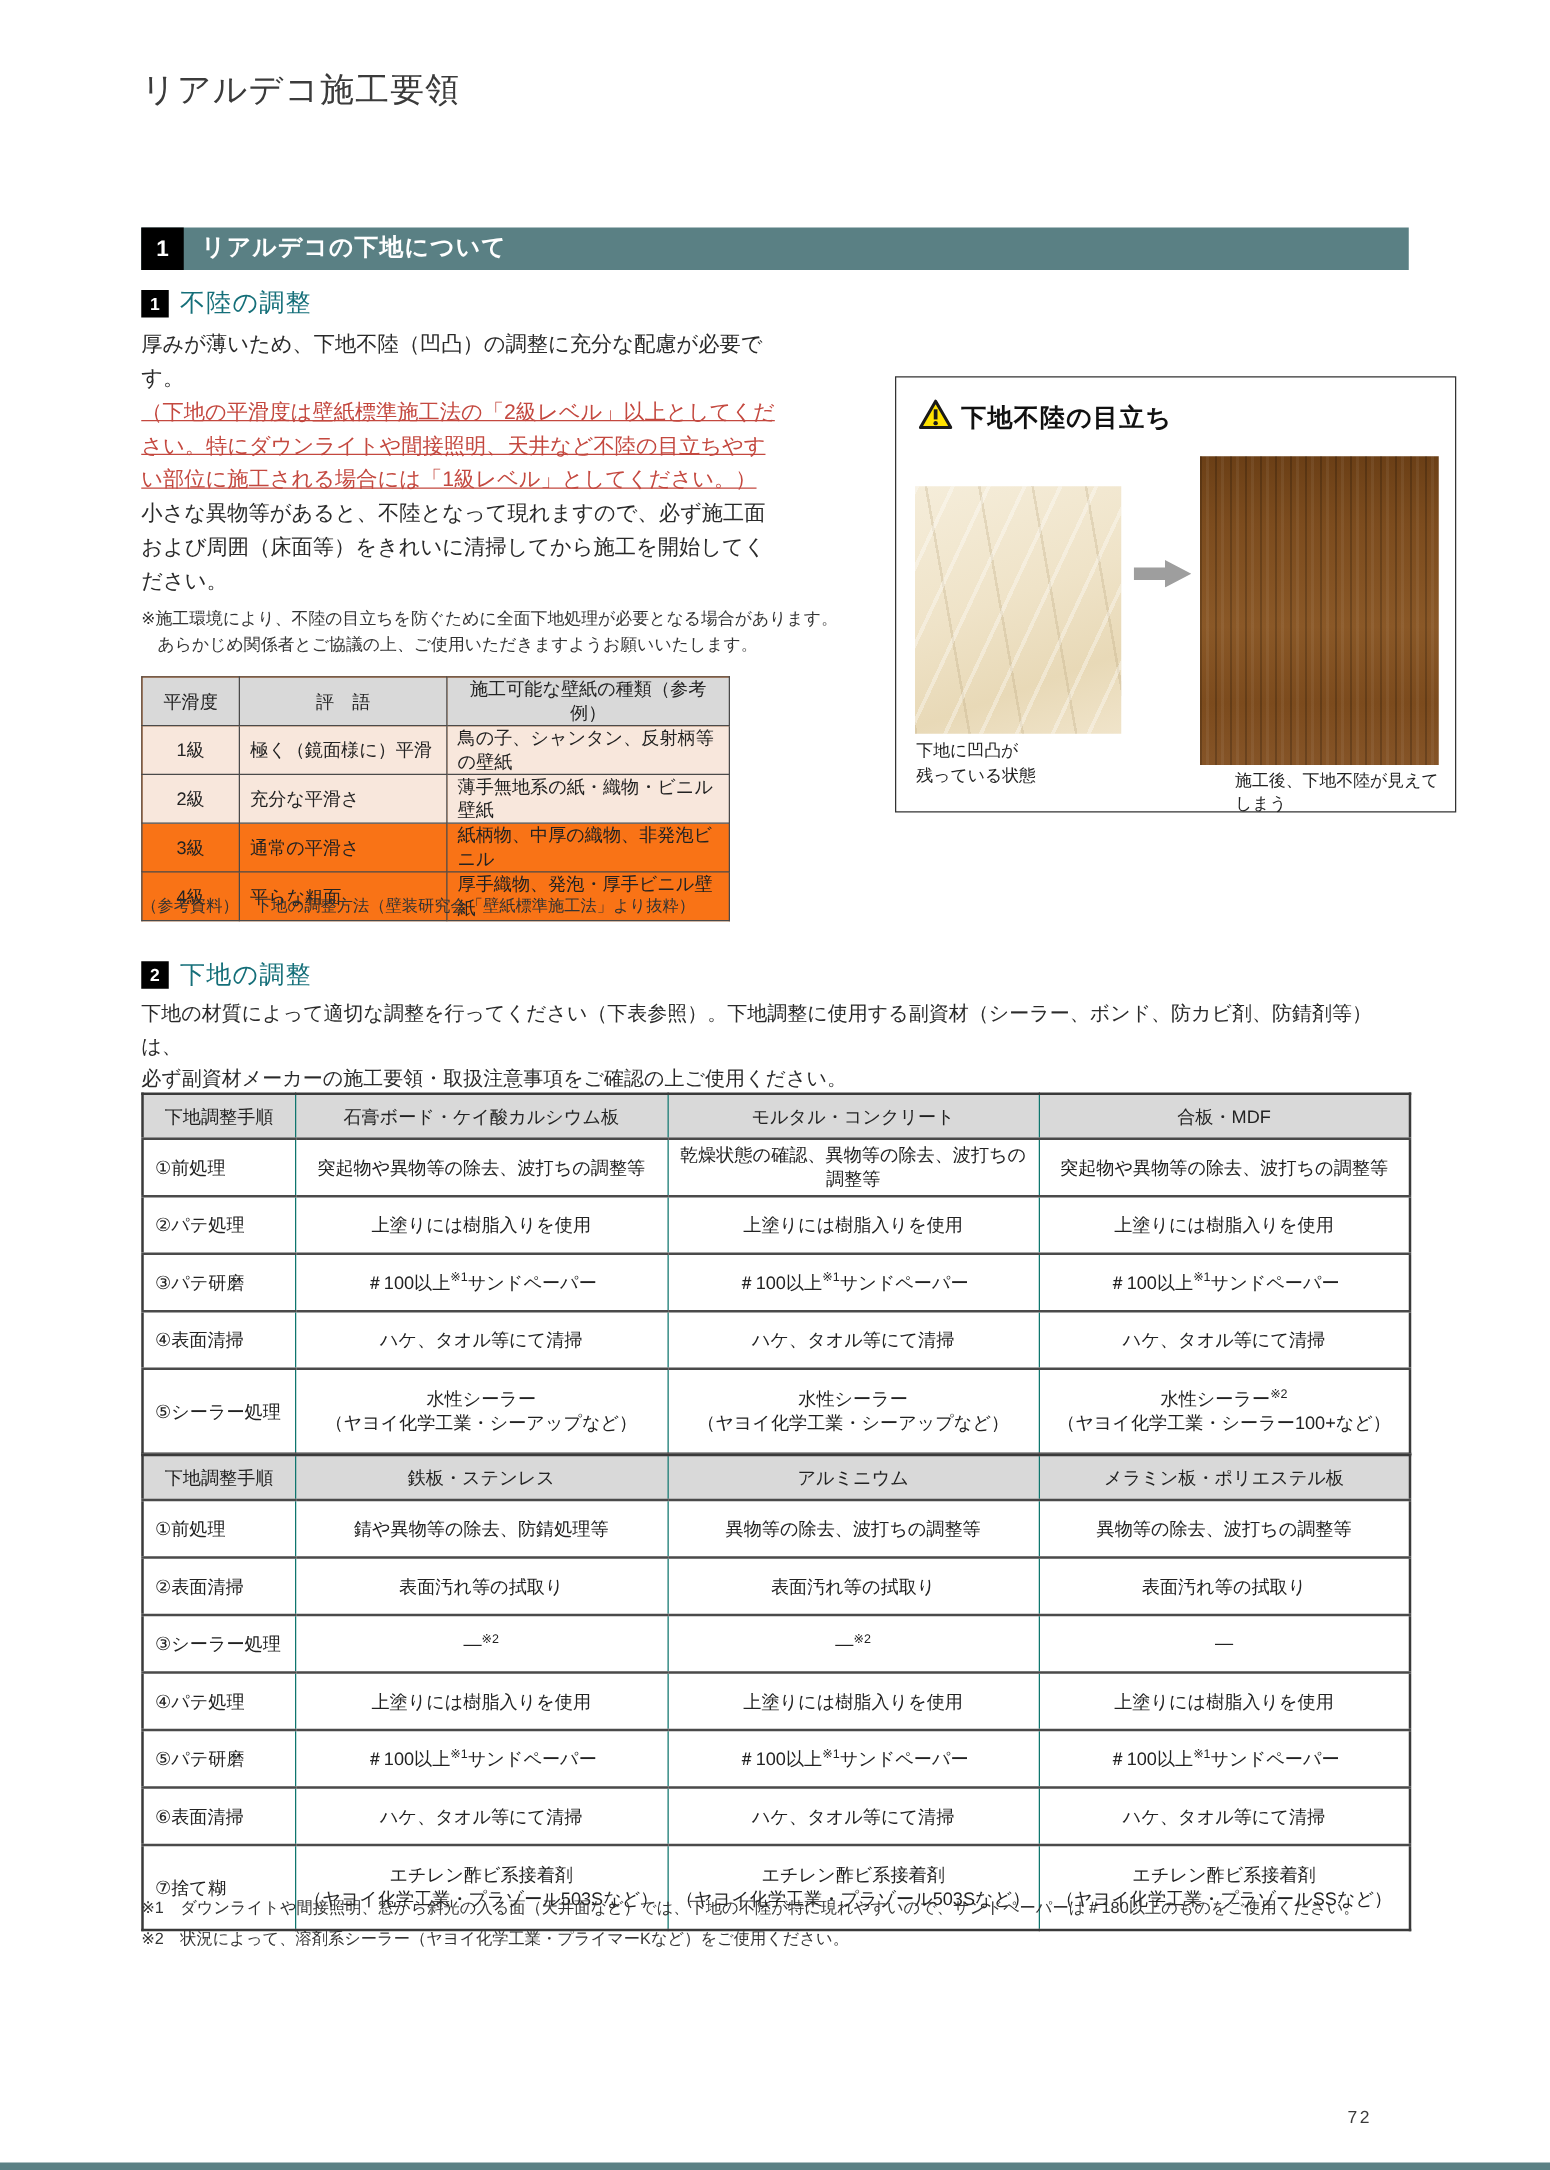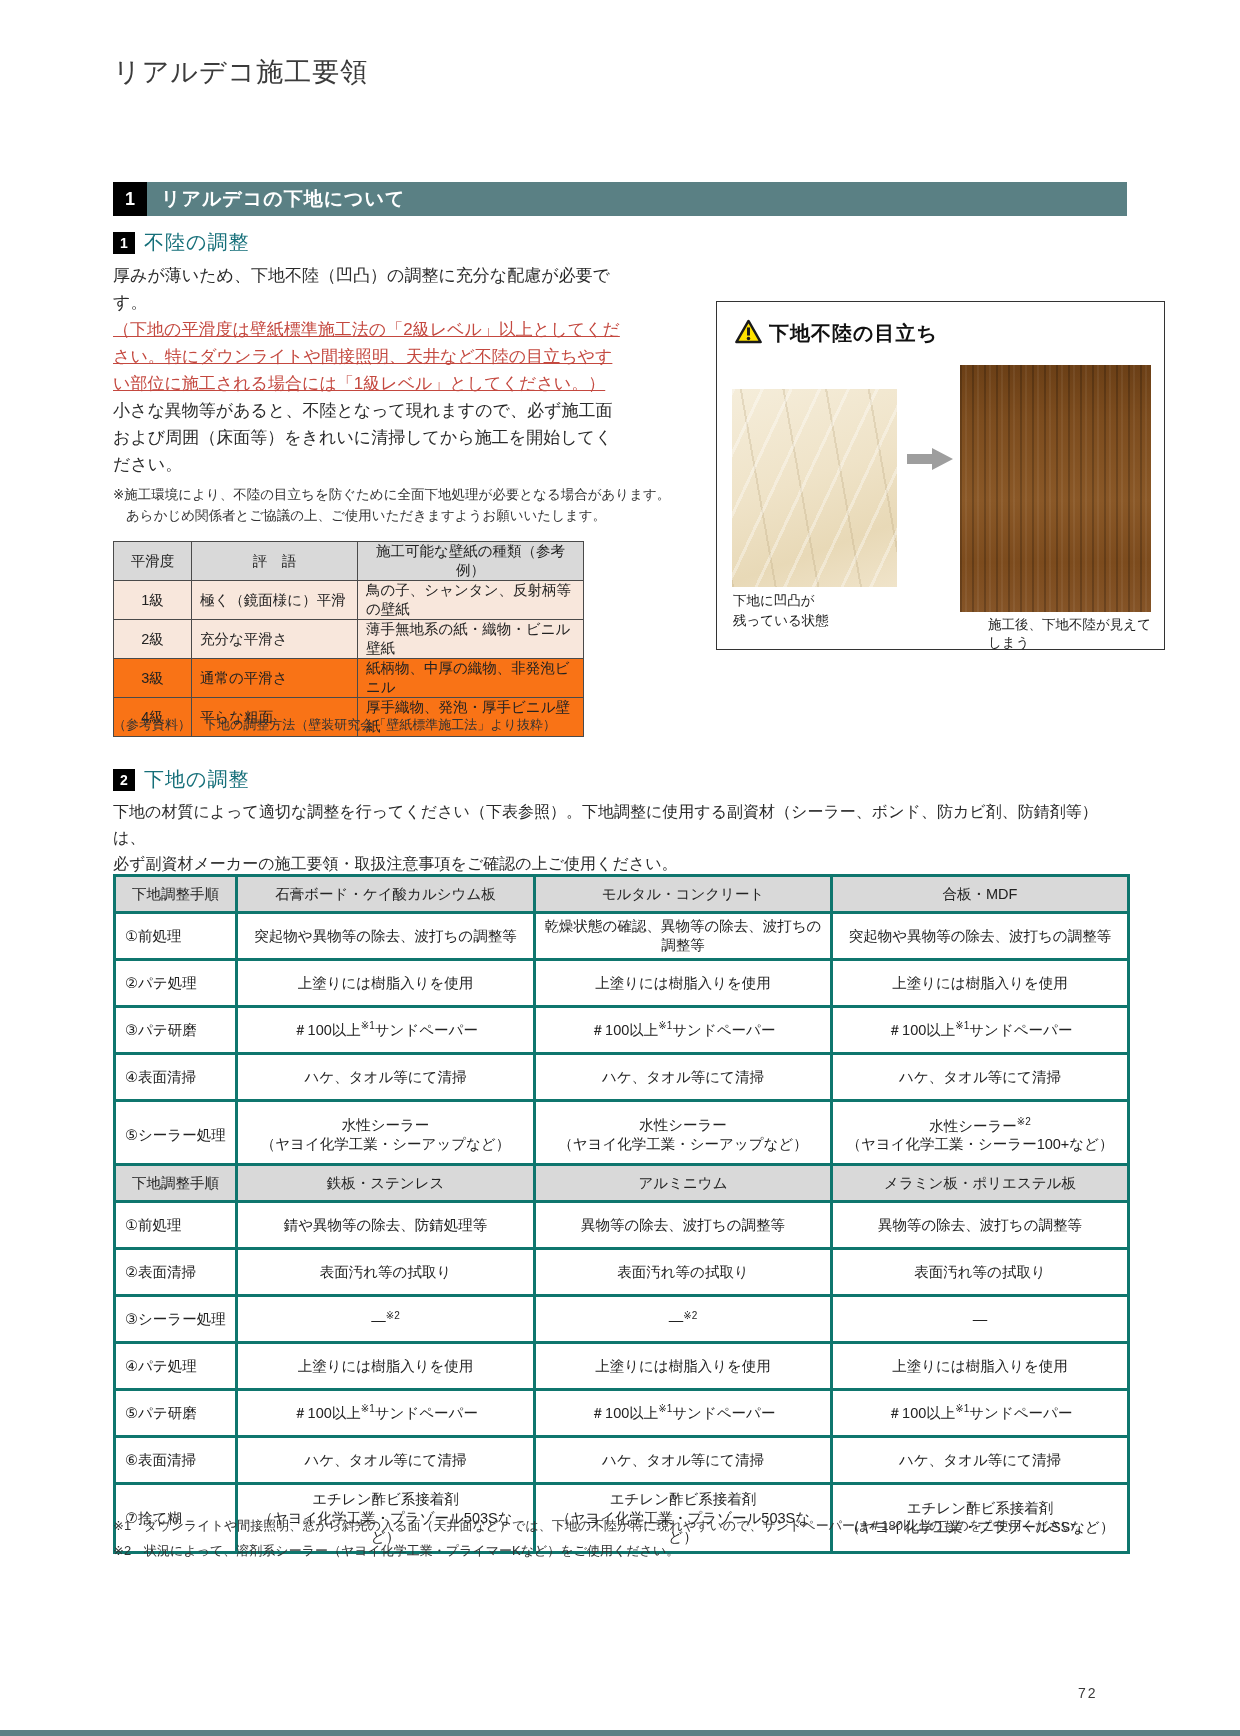--- a/index.html
+++ b/index.html
@@ -51,21 +51,21 @@
   .arrow { position:absolute; left:190px; top:146px; }
   .cap-left { position:absolute; left:16px; top:289px; font-size:13.5px; line-height:20px; color:#222; }
   .cap-right { position:absolute; left:243px; top:314px; font-size:13.5px; color:#222;margin-left:28px; }
 
   .sub2 { left:113px; top:766px; }
   .sub1 { left:113px; top:229px; }
 
   .intro { position:absolute; left:113px; top:799px; width:1016px; font-size:16px; line-height:26px; color:#2a2a2a; }
 
   .bigtab { position:absolute; left:113px; width:1014px; background:#fff; border:2px solid #3a3a3a; }
-  .bigtab th, .bigtab td { border:3px solid #0f766e; font-size:14.5px; font-weight:normal; color:#222; }
+  .bigtab th, .bigtab td { border:1px solid #0f766e; font-size:14.5px; font-weight:normal; color:#222; }
   .bigtab td { border-top:2px solid #4a4a4a; text-align:center; padding:2px 6px; }
   .bigtab th { background:#d9d9d9; height:32px; text-align:center; }
   .bigtab td.lab { text-align:left; padding-left:9px; }
   .tabA { top:874px; }
   .tabB { top:1163px; }
   .rh40 td { height:40px; }
   .rh62 td { height:62px; }
   sup { font-size:10px; }
 
   .footnotes { position:absolute; left:113px; top:1513px; font-size:13px; line-height:25px; color:#333; }

